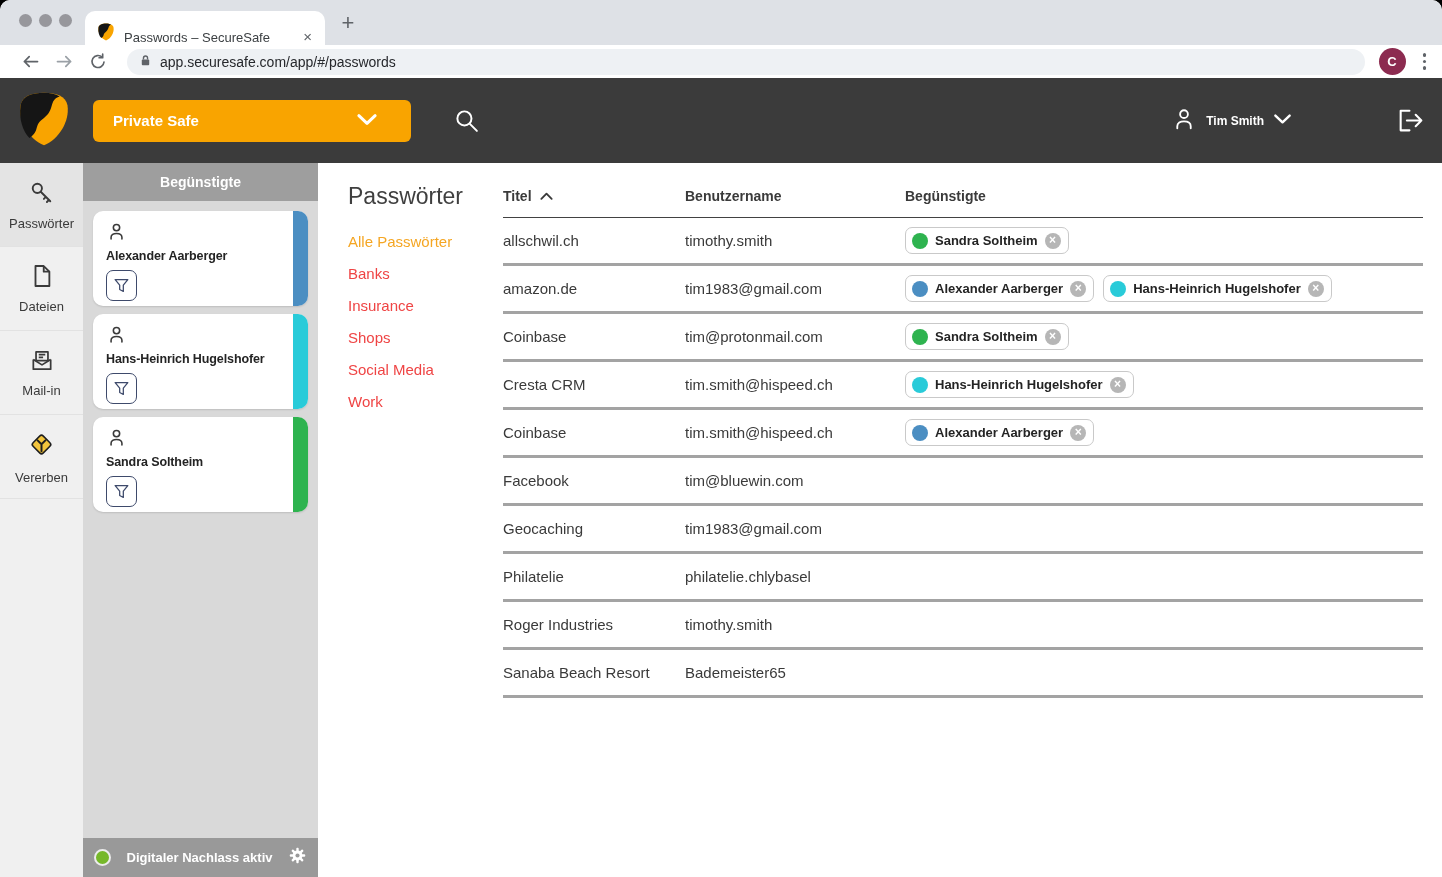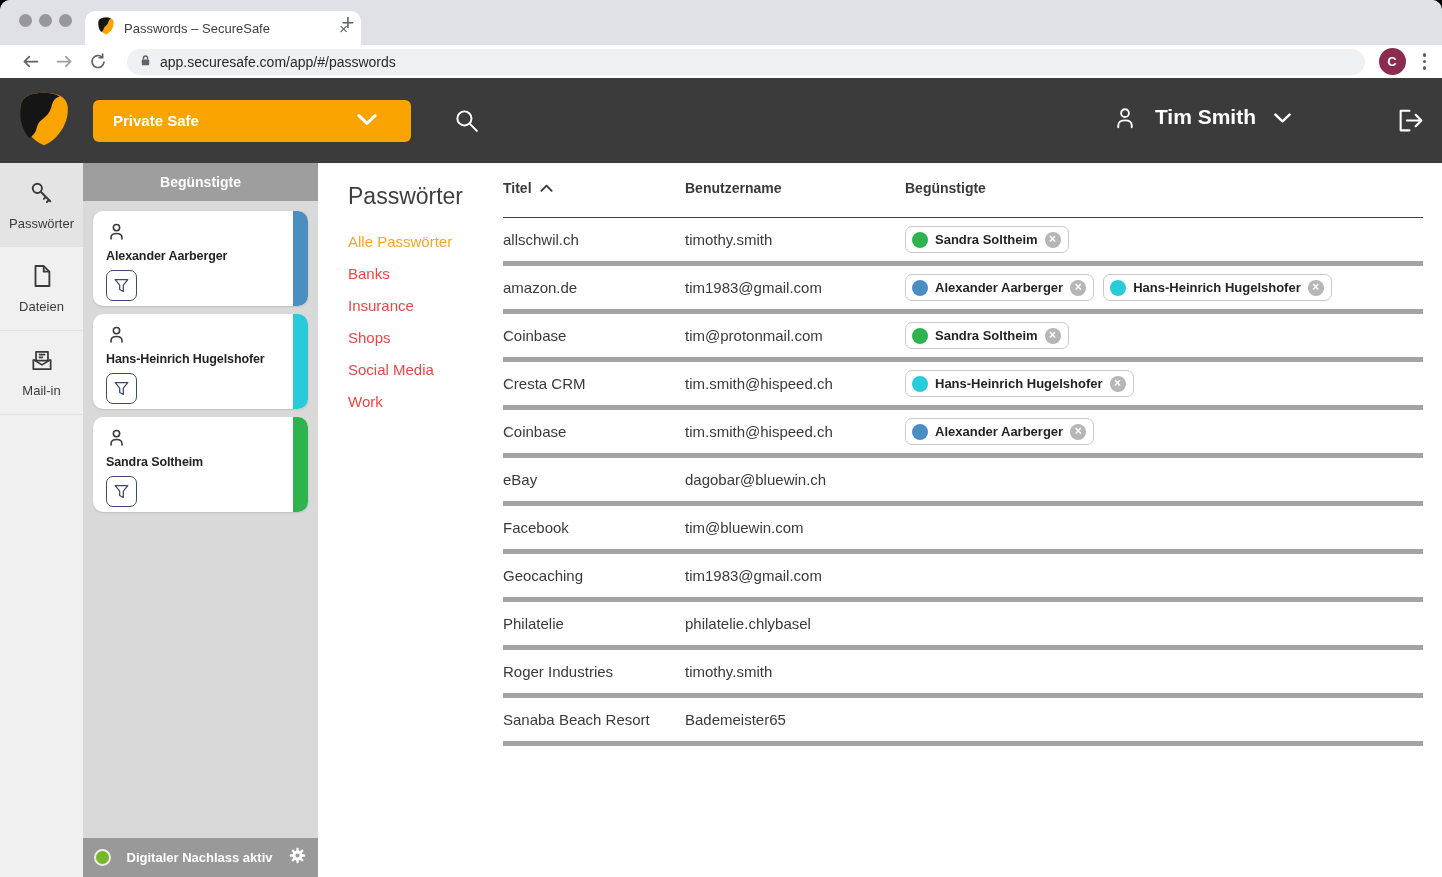--- a/index.html
+++ b/index.html
@@ -4,22 +4,22 @@
 <style>
   * { margin:0; padding:0; box-sizing:border-box; }
   html,body { width:1442px; height:877px; overflow:hidden; background:#000; }
   body { font-family:"Liberation Sans", sans-serif; }
   .window { width:1442px; height:877px; border-radius:10px 10px 0 0; overflow:hidden; background:#fff; }
 
   
   .tabstrip { height:45px; background:#dee1e6; position:relative; border-radius:10px 10px 0 0; }
   .traffic { position:absolute; left:19px; top:14px; display:flex; gap:7px; }
   .tl-dot { width:13px; height:13px; border-radius:50%; background:#97979c; }
-  .tab { position:absolute; left:85px; bottom:0; width:276px; height:34px; background:#fff;
-         border-radius:10px 10px 0 0; display:flex; align-items:center; padding:0 10px 0 12px; }
+  .tab { position:absolute; left:85px; bottom:0; width:240px; height:34px; background:#fff;
+         border-radius:10px 10px 0 0; display:flex; align-items:flex-end; padding:0 10px 0 12px; }
   .tab-title { flex:1; font-size:13px; color:#3c4043; margin-left:9px; white-space:nowrap; overflow:hidden; }
   .tab-close { font-size:15px; color:#5f6368; padding:0 3px; }
   .newtab { position:absolute; left:334px; top:9px; width:28px; height:28px; display:grid; place-items:center;
             font-size:22px; font-weight:300; color:#5f6368; }
   .toolbar { height:33px; background:#fff; display:flex; align-items:center; padding:0 12px 0 20px; }
   .nav-ico { margin-right:13px; display:grid; place-items:center; }
   .urlpill { flex:1; height:26px; background:#eef1f4; border-radius:13px; display:flex; align-items:center;
              padding:0 12px; gap:8px; margin:0 14px 0 6px; }
   .url-text { font-size:14px; color:#26282c; }
   .avatar { width:27px; height:27px; border-radius:50%; background:#8C2B50; color:#fff; font-size:13px;
@@ -27,21 +27,21 @@
   .kebab { display:flex; flex-direction:column; gap:3px; padding:4px; }
   .kebab i { width:3.5px; height:3.5px; border-radius:50%; background:#5f6368; }
 
   
   .appheader { height:85px; background:#3B3B3B; display:flex; align-items:center; padding:0 17px 0 16px; }
   .safe-btn { width:318px; height:42px; background:#F9A400; border:none; border-radius:6px; display:flex;
               align-items:center; justify-content:space-between; padding:0 33px 0 20px; margin-left:21px;
               color:#fff; font-weight:bold; font-size:15px; font-family:inherit; }
   .search-btn { margin-left:42px; display:grid; place-items:center; }
   .spacer { flex:1; }
-  .user { display:flex; gap:17px; color:#fff; font-weight:bold; font-size:21px; }
+  .user { display:flex; align-items:center; gap:9px; color:#fff; font-weight:bold; font-size:12px; }
   .logout-btn { margin-left:104px; display:grid; place-items:center; }
 
   
   .appbody { display:flex; height:714px; }
 
   .nav { width:83px; background:#f0f0f0; flex:none; }
   .nav-item { height:84px; display:flex; flex-direction:column; align-items:center; justify-content:center;
               gap:6px; border-bottom:1px solid #e2e2e2; }
   .nav-item.active { background:#e4e4e4; }
   .nav-label { font-size:13px; color:#3a3a3a; }
@@ -61,25 +61,25 @@
   .footer-label { flex:1; text-align:center; color:#fff; font-weight:bold; font-size:13px; }
 
   .main { flex:1; background:#fff; display:flex; padding:0 19px 0 30px; overflow:hidden; }
   .cats { width:155px; flex:none; }
   .main-title { font-size:23px; font-weight:400; color:#3f3f3f; margin-top:20px; }
   .cat-list { list-style:none; margin-top:16px; }
   .cat-item { height:32px; line-height:32px; font-size:15px; color:#ef4444; }
   .cat-item.active { color:#F5A623; }
 
   .tablewrap { flex:1; }
-  .thead { display:flex; align-items:flex-end; height:55px; padding-bottom:21px; border-bottom:1px solid #424242; }
+  .thead { display:flex; align-items:flex-end; height:55px; padding-bottom:13px; border-bottom:1px solid #424242; }
   .th { font-weight:bold; font-size:14px; color:#3a3a3a; }
   .th-title { width:182px; display:flex; align-items:center; gap:7px; }
   .th-user { width:220px; }
-  .trow { display:flex; align-items:center; height:48px; border-bottom:5px solid #a3a3a3; }
+  .trow { display:flex; align-items:center; height:48px; border-bottom:3px solid #a3a3a3; }
   .cell { font-size:15px; color:#3a3a3a; }
   .c-title { width:182px; }
   .c-user { width:220px; }
   .c-ben { flex:1; display:flex; align-items:center; gap:9px; }
   .chip { display:inline-flex; align-items:center; gap:7px; height:27px; padding:0 7px 0 6px;
           border:1px solid #c9c9c9; border-radius:7px; background:#fff; }
   .chip-dot { width:16px; height:16px; border-radius:50%; flex:none; }
   .chip-name { font-size:13px; font-weight:bold; color:#242424; white-space:nowrap; }
   .chip-x { width:16px; height:16px; border-radius:50%; background:#b6b6b6; color:#fff; font-size:12px;
             line-height:15px; text-align:center; font-weight:bold; flex:none; }
@@ -210,20 +210,29 @@
       <div class="nav-item">
         <span>
           <svg width="26" height="26" viewBox="0 0 24 24" fill="none" stroke="#3a3a3a" stroke-width="1.6" stroke-linejoin="round">
               <rect x="6.5" y="4.5" width="11" height="8"></rect>
               <path d="M9 7 H15 M9 9.5 H13"></path>
               <path d="M4 11.5 V20.5 H20 V11.5"></path>
               <path d="M4 11.5 L12 16.5 L20 11.5"></path>
             </svg>
         </span>
         <span class="nav-label">Mail-in</span>
+      </div>
+      <div class="nav-item">
+        <span>
+          <svg width="31" height="31" viewBox="0 0 30 30">
+              <rect x="8" y="8" width="14" height="14" rx="2.5" fill="#F2C43D" stroke="#1e1e1e" stroke-width="1.5" transform="rotate(45 15 15)"></rect>
+              <path d="M15 21.5 V14.8 M15 14.8 L11.2 11 M15 14.8 L18.8 11" fill="none" stroke="#1e1e1e" stroke-width="1.9" stroke-linecap="round"></path>
+            </svg>
+        </span>
+        <span class="nav-label">Vererben</span>
       </div>
     </div>
 
     <div class="panel">
       <div class="panel-header">Begünstigte</div>
       <div class="cards">
 
           <div class="card">
             <span>
               <svg width="21" height="21" viewBox="0 0 24 24" fill="none" stroke="#3a3a3a" stroke-width="1.8" stroke-linecap="round">
@@ -392,65 +401,58 @@
               <div class="cell c-ben">
 
                   <span class="chip">
                     <span class="chip-dot" style="background: rgb(75, 142, 194);"></span>
                     <span class="chip-name">Alexander Aarberger</span>
                     <span class="chip-x">×</span>
                   </span>
                 </div>
             </div>
 
-            <div class="trow">
-              <div class="cell c-title">eBay</div>
-              <div class="cell c-user">dagobar@bluewin.ch</div>
+
+            <div class="trow">
+              <div class="cell c-title">Facebook</div>
+              <div class="cell c-user">tim@bluewin.com</div>
               <div class="cell c-ben">
                 
               </div>
             </div>
 
             <div class="trow">
-              <div class="cell c-title">Facebook</div>
-              <div class="cell c-user">tim@bluewin.com</div>
+              <div class="cell c-title">Geocaching</div>
+              <div class="cell c-user">tim1983@gmail.com</div>
               <div class="cell c-ben">
                 
               </div>
             </div>
 
             <div class="trow">
-              <div class="cell c-title">Geocaching</div>
-              <div class="cell c-user">tim1983@gmail.com</div>
+              <div class="cell c-title">Philatelie</div>
+              <div class="cell c-user">philatelie.chlybasel</div>
               <div class="cell c-ben">
                 
               </div>
             </div>
 
             <div class="trow">
-              <div class="cell c-title">Philatelie</div>
-              <div class="cell c-user">philatelie.chlybasel</div>
+              <div class="cell c-title">Roger Industries</div>
+              <div class="cell c-user">timothy.smith</div>
               <div class="cell c-ben">
                 
               </div>
             </div>
 
             <div class="trow">
-              <div class="cell c-title">Roger Industries</div>
-              <div class="cell c-user">timothy.smith</div>
+              <div class="cell c-title">Sanaba Beach Resort</div>
+              <div class="cell c-user">Bademeister65</div>
               <div class="cell c-ben">
                 
               </div>
             </div>
-
-            <div class="trow">
-              <div class="cell c-title">Sanaba Beach Resort</div>
-              <div class="cell c-user">Bademeister65</div>
-              <div class="cell c-ben">
-                
-              </div>
-            </div>
           </div>
       </div>
     </div>
 
   </div>
 </div>
 
 </body></html>

